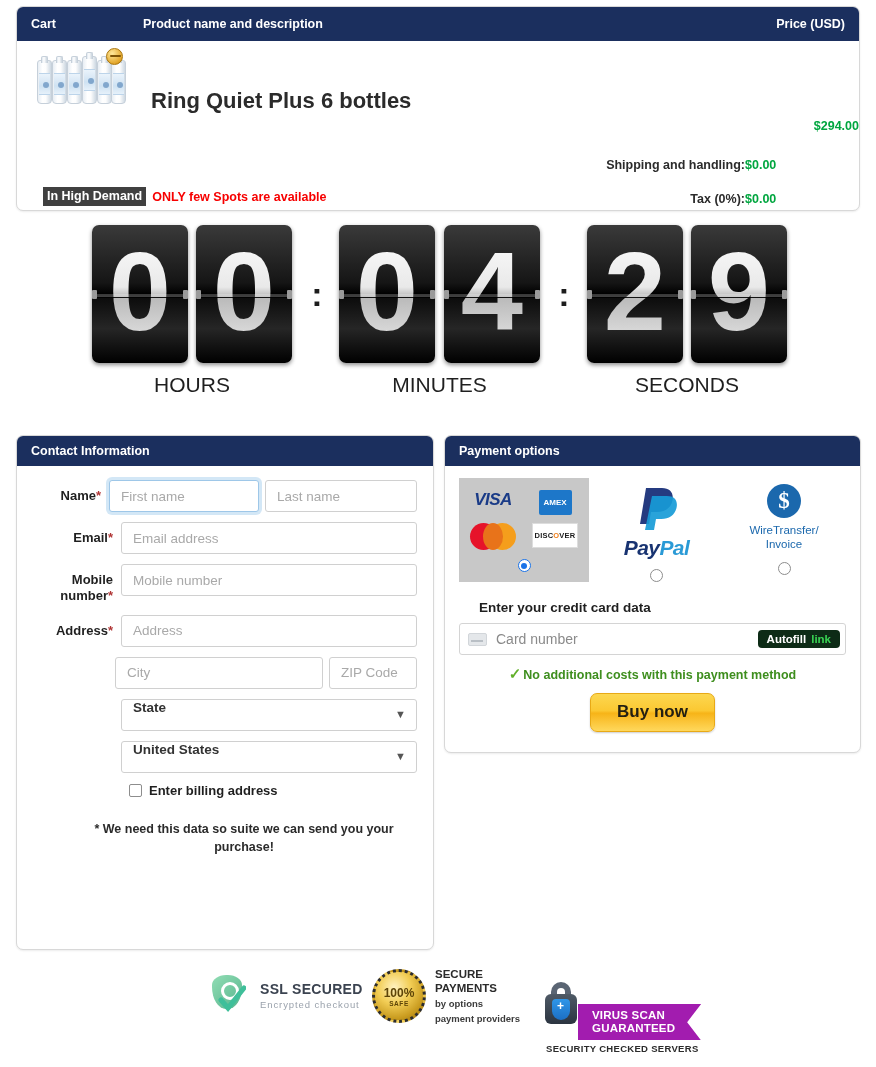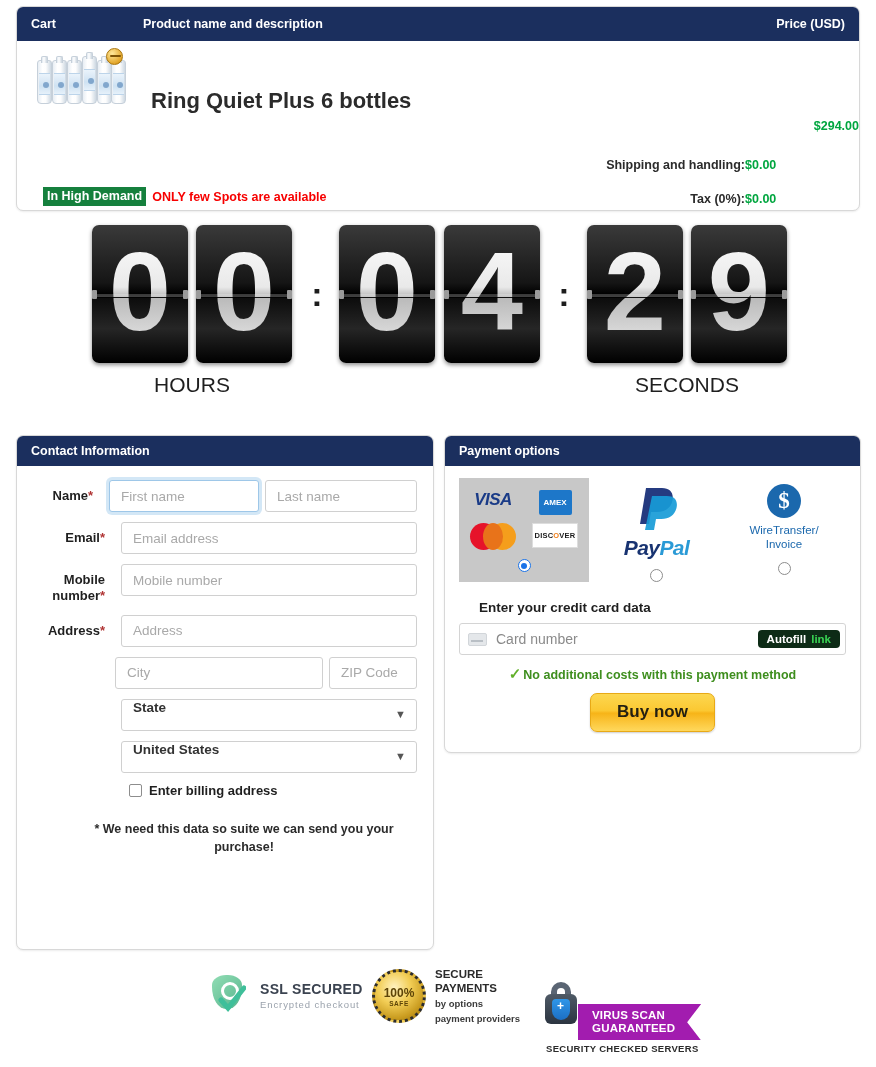--- a/index.html
+++ b/index.html
@@ -67,21 +67,21 @@
   .prod-title {
     position: absolute; left: 134px; top: 60px;
     font-size: 22px; font-weight: bold; color: #2b2b2b;
     transform: translateY(-50%);
   }
   .demand-row {
     position: absolute; left: 26px; top: 146px;
     display: flex; align-items: center; white-space: nowrap;
   }
   .demand-badge {
-    background: #15803d; color: #ffffff;
+    background: #404040; color: #ffffff;
     font-size: 12.5px; font-weight: bold;
     padding: 2px 4px 3px 4px;
   }
   .demand-text {
     color: #f70000; font-size: 12.5px; font-weight: bold; margin-left: 6px;
   }
   .tlabel { font-size: 12.5px; font-weight: bold; color: #2b2b2b; text-align: right; }
   .tval {
     width: 100px; text-align: left; font-size: 12.5px; font-weight: bold;
     color: #00a63f;
@@ -150,21 +150,21 @@
     font-size: 12.5px; font-weight: bold;
   }
 
   .contact-panel { left: 16px; top: 435px; width: 418px; height: 515px; }
   .payment-panel { left: 444px; top: 435px; width: 417px; height: 318px; }
 
   
   .form { padding: 14px 0 0 0; }
   .frow { display: flex; align-items: flex-start; margin-bottom: 10px; }
   .flabel {
-    width: 104px; padding-right: 16px; text-align: right;
+    width: 104px; padding-right: 8px; text-align: right;
     font-size: 13px; font-weight: bold; color: #1f1f1f;
     padding-top: 8px; line-height: 1.25;
   }
   .req { color: #b03535; font-weight: bold; }
   .fields { flex: 1; display: flex; gap: 6px; padding-right: 16px; }
   .inp {
     height: 32px; border: 1px solid #d0d0d0; border-radius: 3px;
     background: #fff; padding: 0 11px;
     font-size: 13.5px; font-family: "Liberation Sans", sans-serif;
     color: #333; width: 100%;
@@ -475,20 +475,21 @@
     </div>
     <div class="flip" style="left:691px;">
       <div class="digit">9</div>
       <div class="split"></div>
         <div class="notch-l"></div>
         <div class="notch-r"></div>
     </div>
   </div>
 
   <div class="unit-label" style="left:92px; width:200px;">HOURS</div>
+  <div class="unit-label" style="left:339px; width:201px;">MINUTES</div>
   <div class="unit-label" style="left:587px; width:200px;">SECONDS</div>
 </div>
 
 <div class="panel contact-panel">
   <div class="panel-head">Contact Information</div>
 
   <div class="form">
 
     <div class="frow">
       <div class="flabel">

